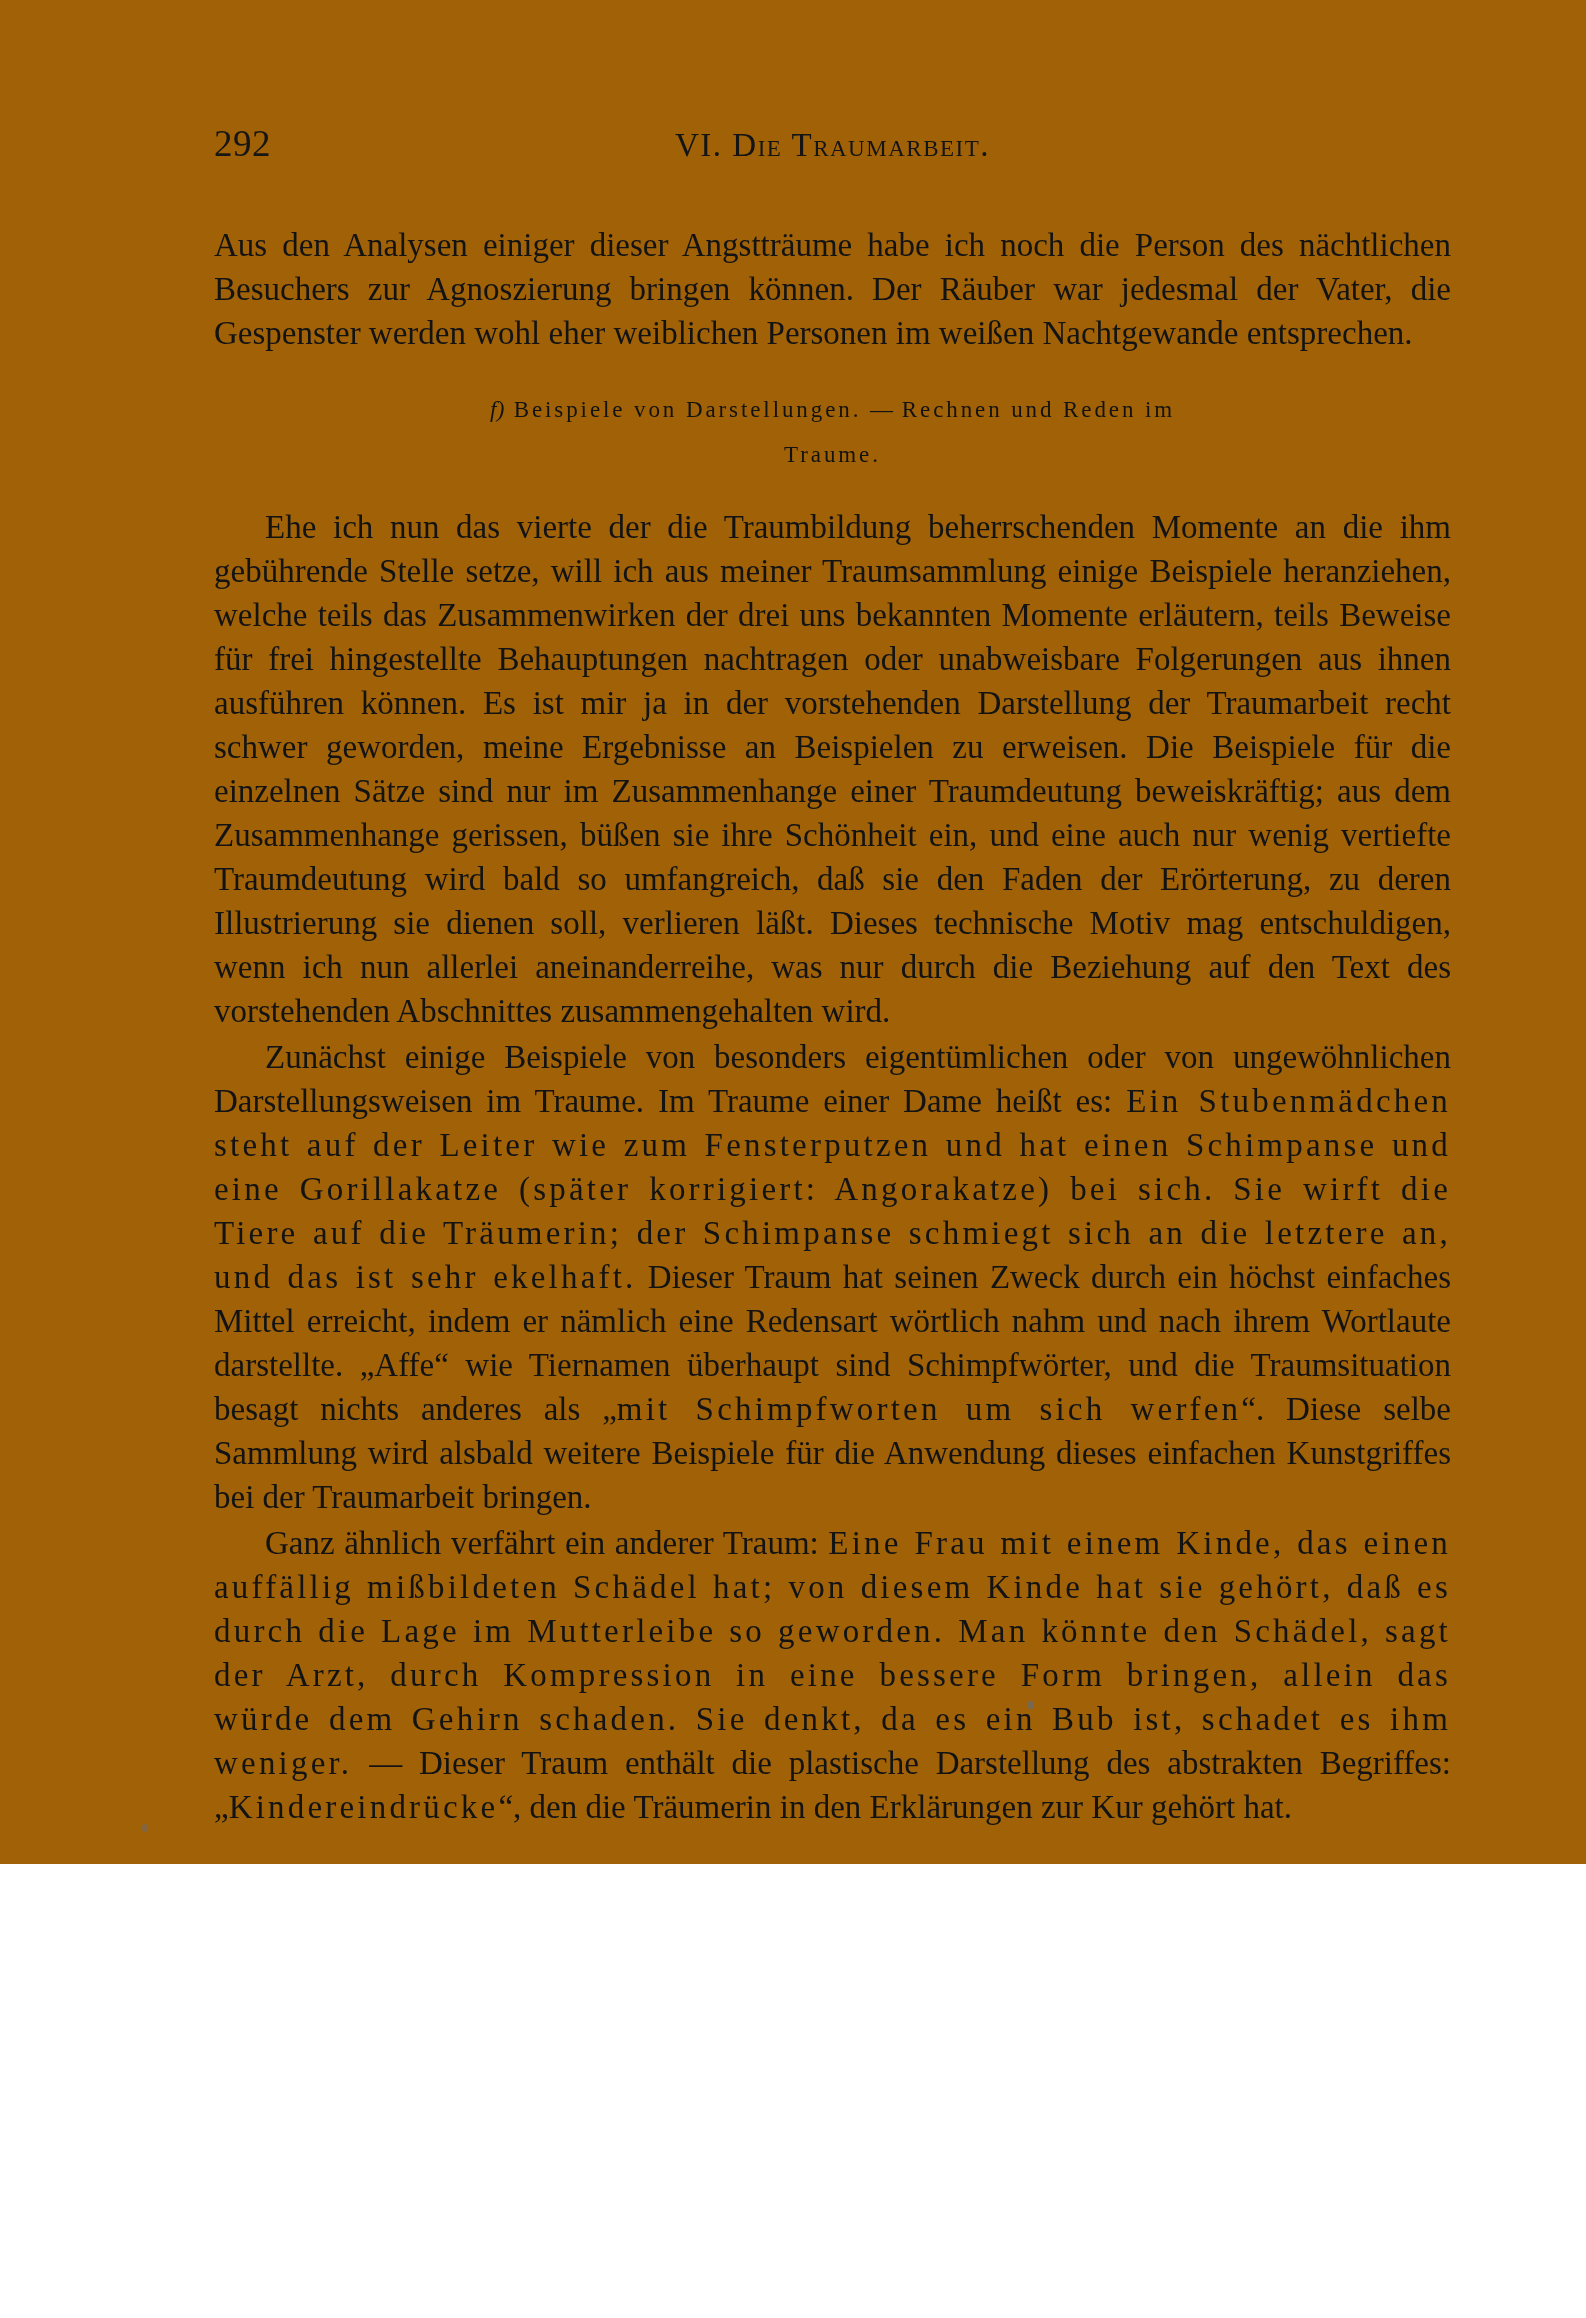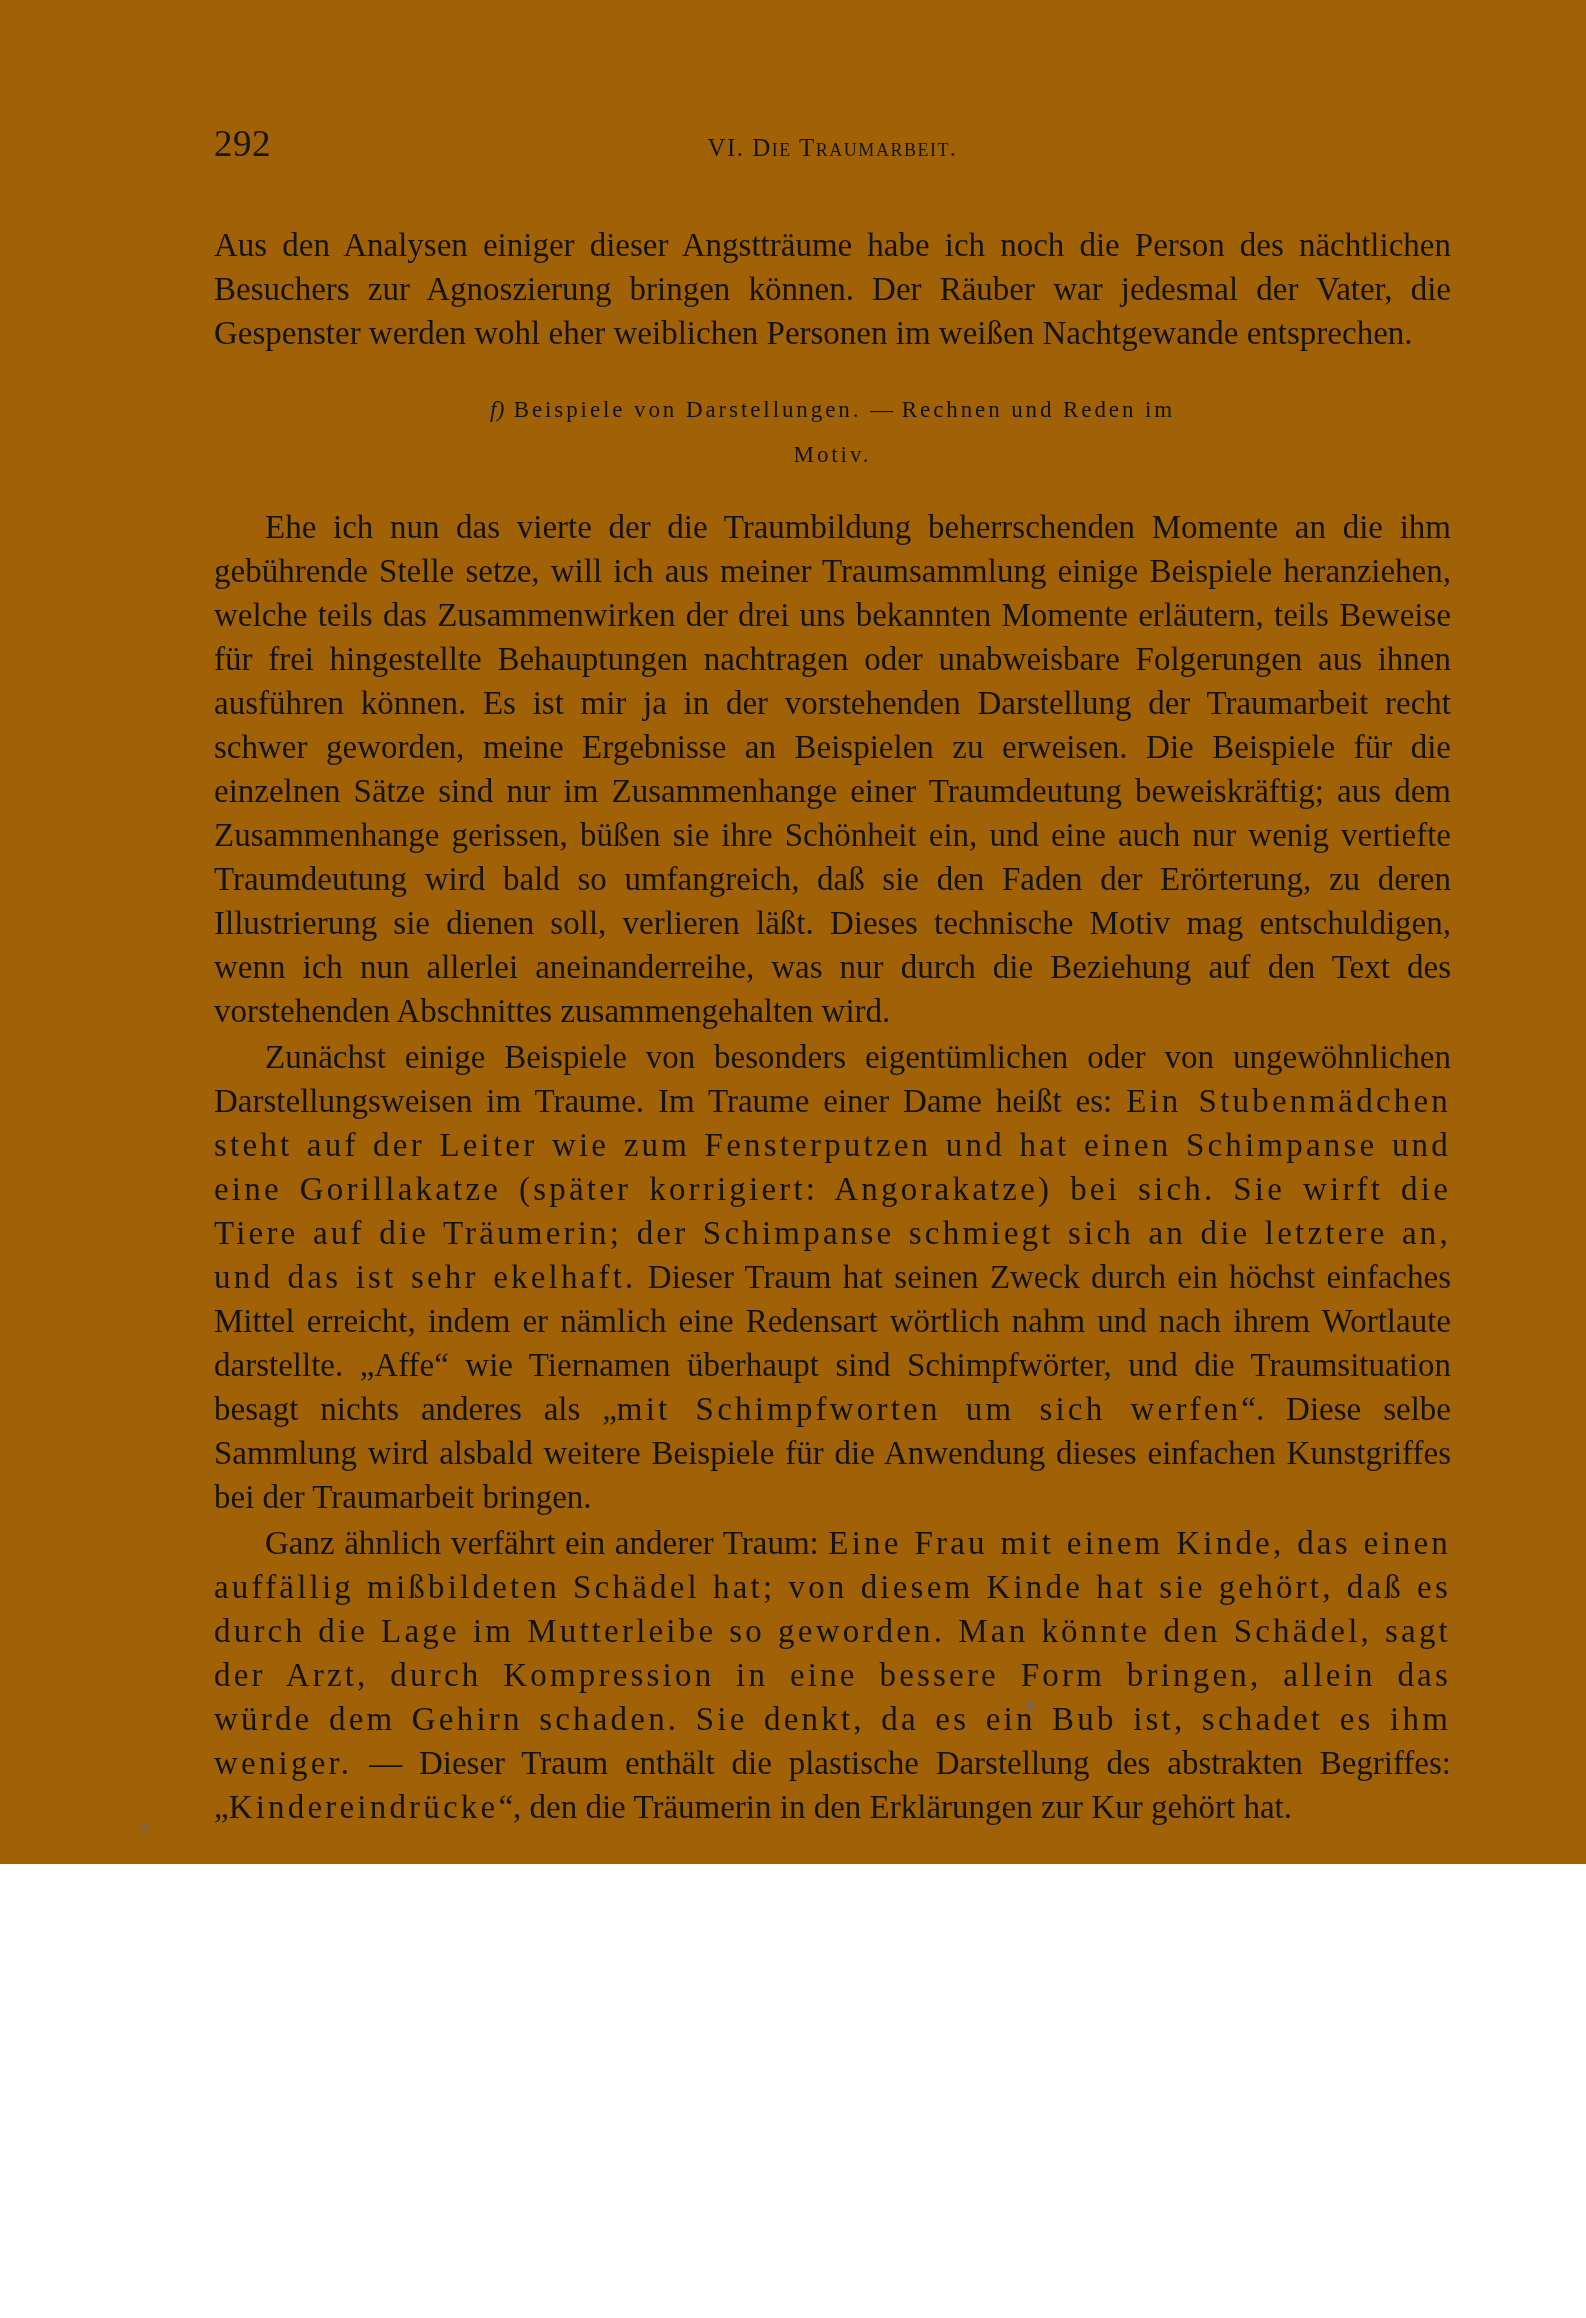--- a/index.html
+++ b/index.html
@@ -37,21 +37,21 @@
   }
   .folio {
     font-size: 37px;
     letter-spacing: 0.5px;
     width: 112px;
     color: #161616;
   }
   .running-title {
     flex: 1;
     text-align: center;
-    font-size: 25px;
+    font-size: 33px;
     letter-spacing: 1.5px;
     font-variant: small-caps;
     color: #141414;
     margin-right: 112px;
   }
   
   p.para {
     font-size: 33px;
     line-height: 44px;
     text-align: justify;
@@ -109,21 +109,21 @@
       <div class="running-title">VI. Die Traumarbeit.</div>
     </div>
 
     <p class="para hang">Aus den Analysen einiger dieser Angstträume habe ich noch die Person des nächtlichen Besuchers zur Agnoszierung bringen können. Der Räuber war jedesmal der Vater, die Gespenster werden wohl eher weiblichen Personen im weißen Nachtgewande entsprechen.</p>
 
     <div class="section-heading">
       <span class="ital">f)</span>
       <span class="sperr">Beispiele von Darstellungen.</span>
       <span class="dash">—</span>
       <span class="sperr">Rechnen und Reden im</span><br>
-      <span class="sperr">Motiv.</span>
+      <span class="sperr">Traume.</span>
     </div>
 
     <p class="para indent">Ehe ich nun das vierte der die Traumbildung beherrschenden Momente an die ihm gebührende Stelle setze, will ich aus meiner Traumsammlung einige Beispiele heranziehen, welche teils das Zusammenwirken der drei uns bekannten Momente erläutern, teils Beweise für frei hingestellte Behauptungen nachtragen oder unabweisbare Folgerungen aus ihnen ausführen können. Es ist mir ja in der vorstehenden Darstellung der Traumarbeit recht schwer geworden, meine Ergebnisse an Beispielen zu erweisen. Die Beispiele für die einzelnen Sätze sind nur im Zusammenhange einer Traumdeutung beweiskräftig; aus dem Zusammenhange gerissen, büßen sie ihre Schönheit ein, und eine auch nur wenig vertiefte Traumdeutung wird bald so umfangreich, daß sie den Faden der Erörterung, zu deren Illustrierung sie dienen soll, verlieren läßt. Dieses technische Motiv mag entschuldigen, wenn ich nun allerlei aneinanderreihe, was nur durch die Beziehung auf den Text des vorstehenden Abschnittes zusammengehalten wird.</p>
 
     <p class="para indent"><span>Zunächst einige Beispiele von besonders eigentümlichen oder von ungewöhnlichen Darstellungsweisen im Traume. Im Traume einer Dame heißt es:</span> <span class="sperr-wide">Ein Stubenmädchen steht auf der Leiter wie zum Fensterputzen und hat einen Schimpanse und eine Gorillakatze (später korrigiert: Angorakatze) bei sich. Sie wirft die Tiere auf die Träumerin; der Schimpanse schmiegt sich an die letztere an, und das ist sehr ekelhaft.</span> <span>Dieser Traum hat seinen Zweck durch ein höchst einfaches Mittel erreicht, indem er nämlich eine Redensart wörtlich nahm und nach ihrem Wortlaute darstellte. „Affe“ wie Tiernamen überhaupt sind Schimpfwörter, und die Traumsituation besagt nichts anderes als „</span><span class="sperr-wide">mit Schimpfworten um sich werfen</span><span>“. Diese selbe Sammlung wird alsbald weitere Beispiele für die Anwendung dieses einfachen Kunstgriffes bei der Traumarbeit bringen.</span></p>
 
     <p class="para indent"><span>Ganz ähnlich verfährt ein anderer Traum:</span> <span class="sperr-wide">Eine Frau mit einem Kinde, das einen auffällig mißbildeten Schädel hat; von diesem Kinde hat sie gehört, daß es durch die Lage im Mutterleibe so geworden. Man könnte den Schädel, sagt der Arzt, durch Kompression in eine bessere Form bringen, allein das würde dem Gehirn schaden. Sie denkt, da es ein Bub ist, schadet es ihm weniger.</span> <span>—</span> <span>Dieser Traum enthält die plastische Darstellung des abstrakten Begriffes: „</span><span class="sperr-wide">Kindereindrücke</span><span>“, den die Träumerin in den Erklärungen zur Kur gehört hat.</span></p>
 
   </div>
 

